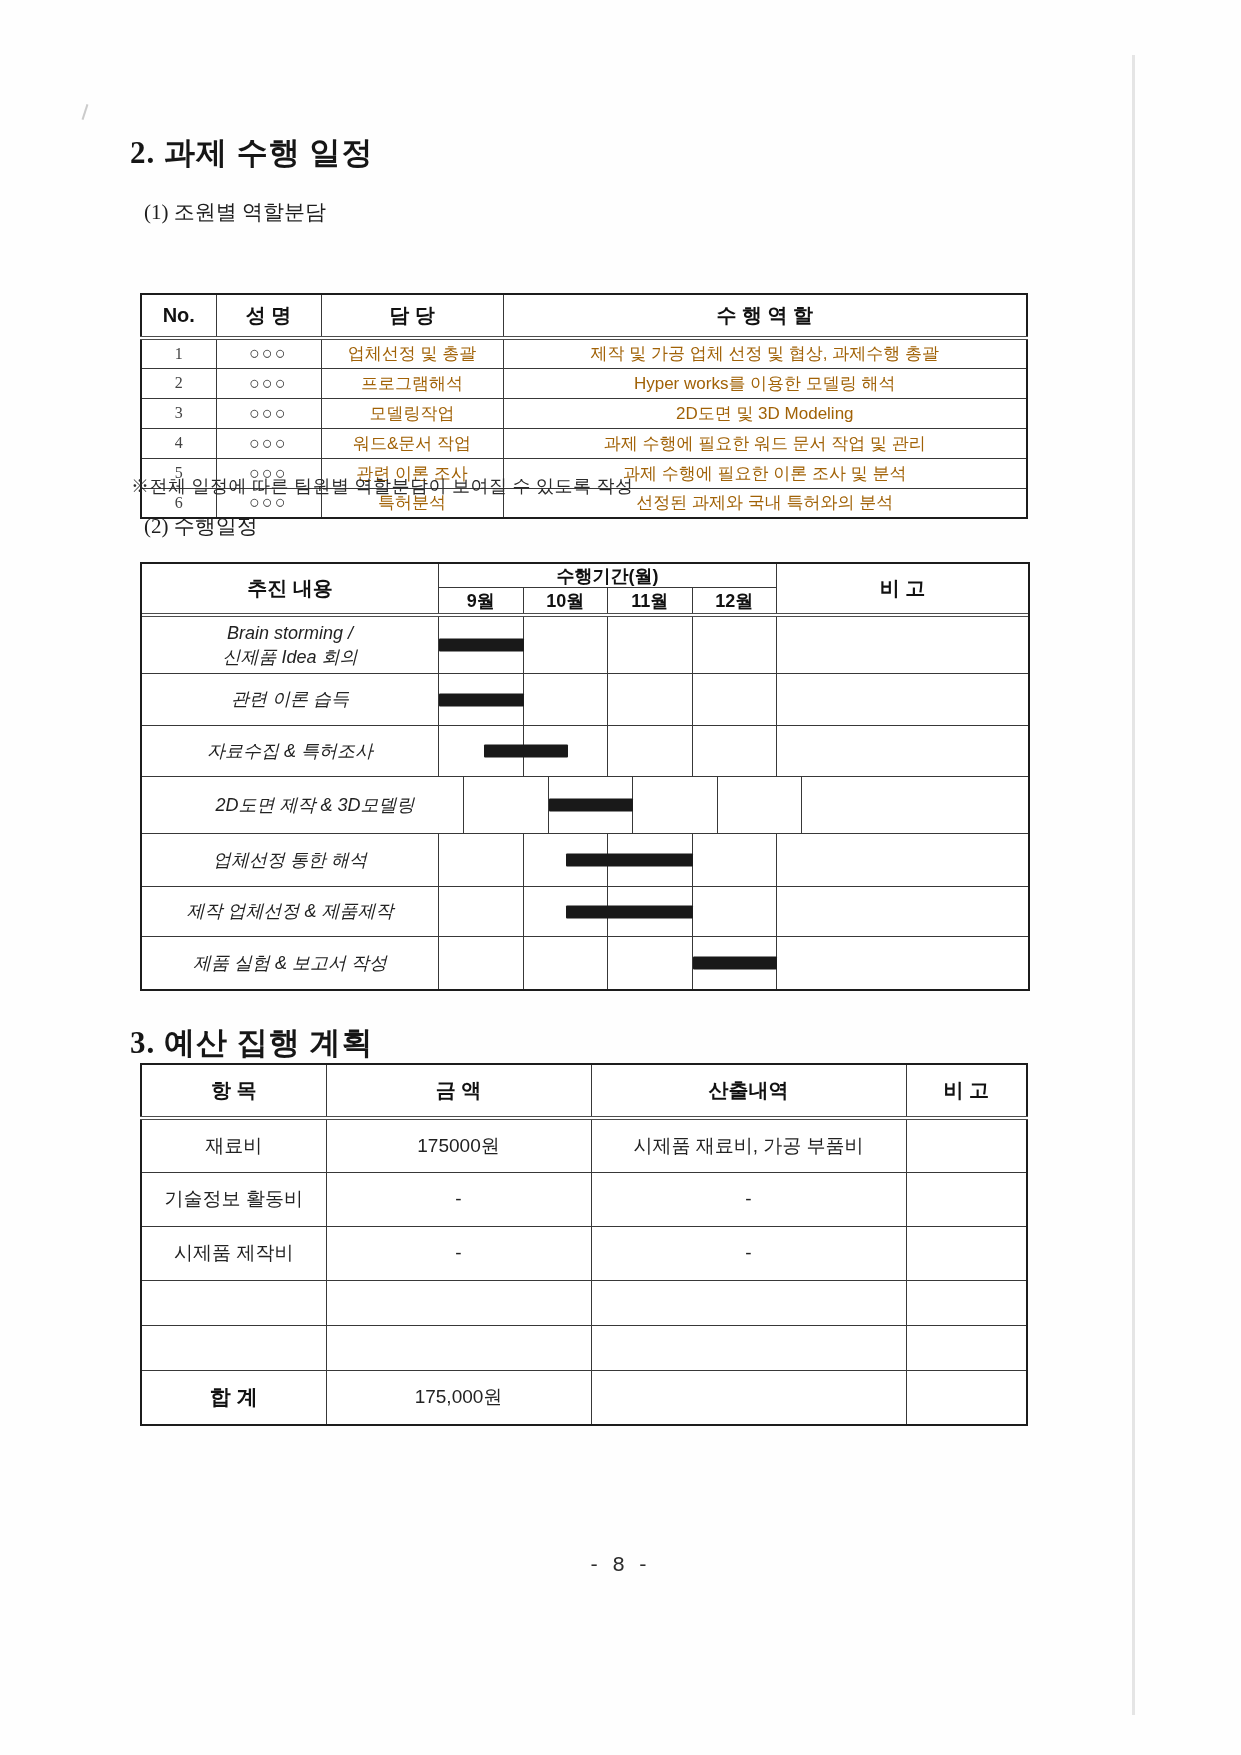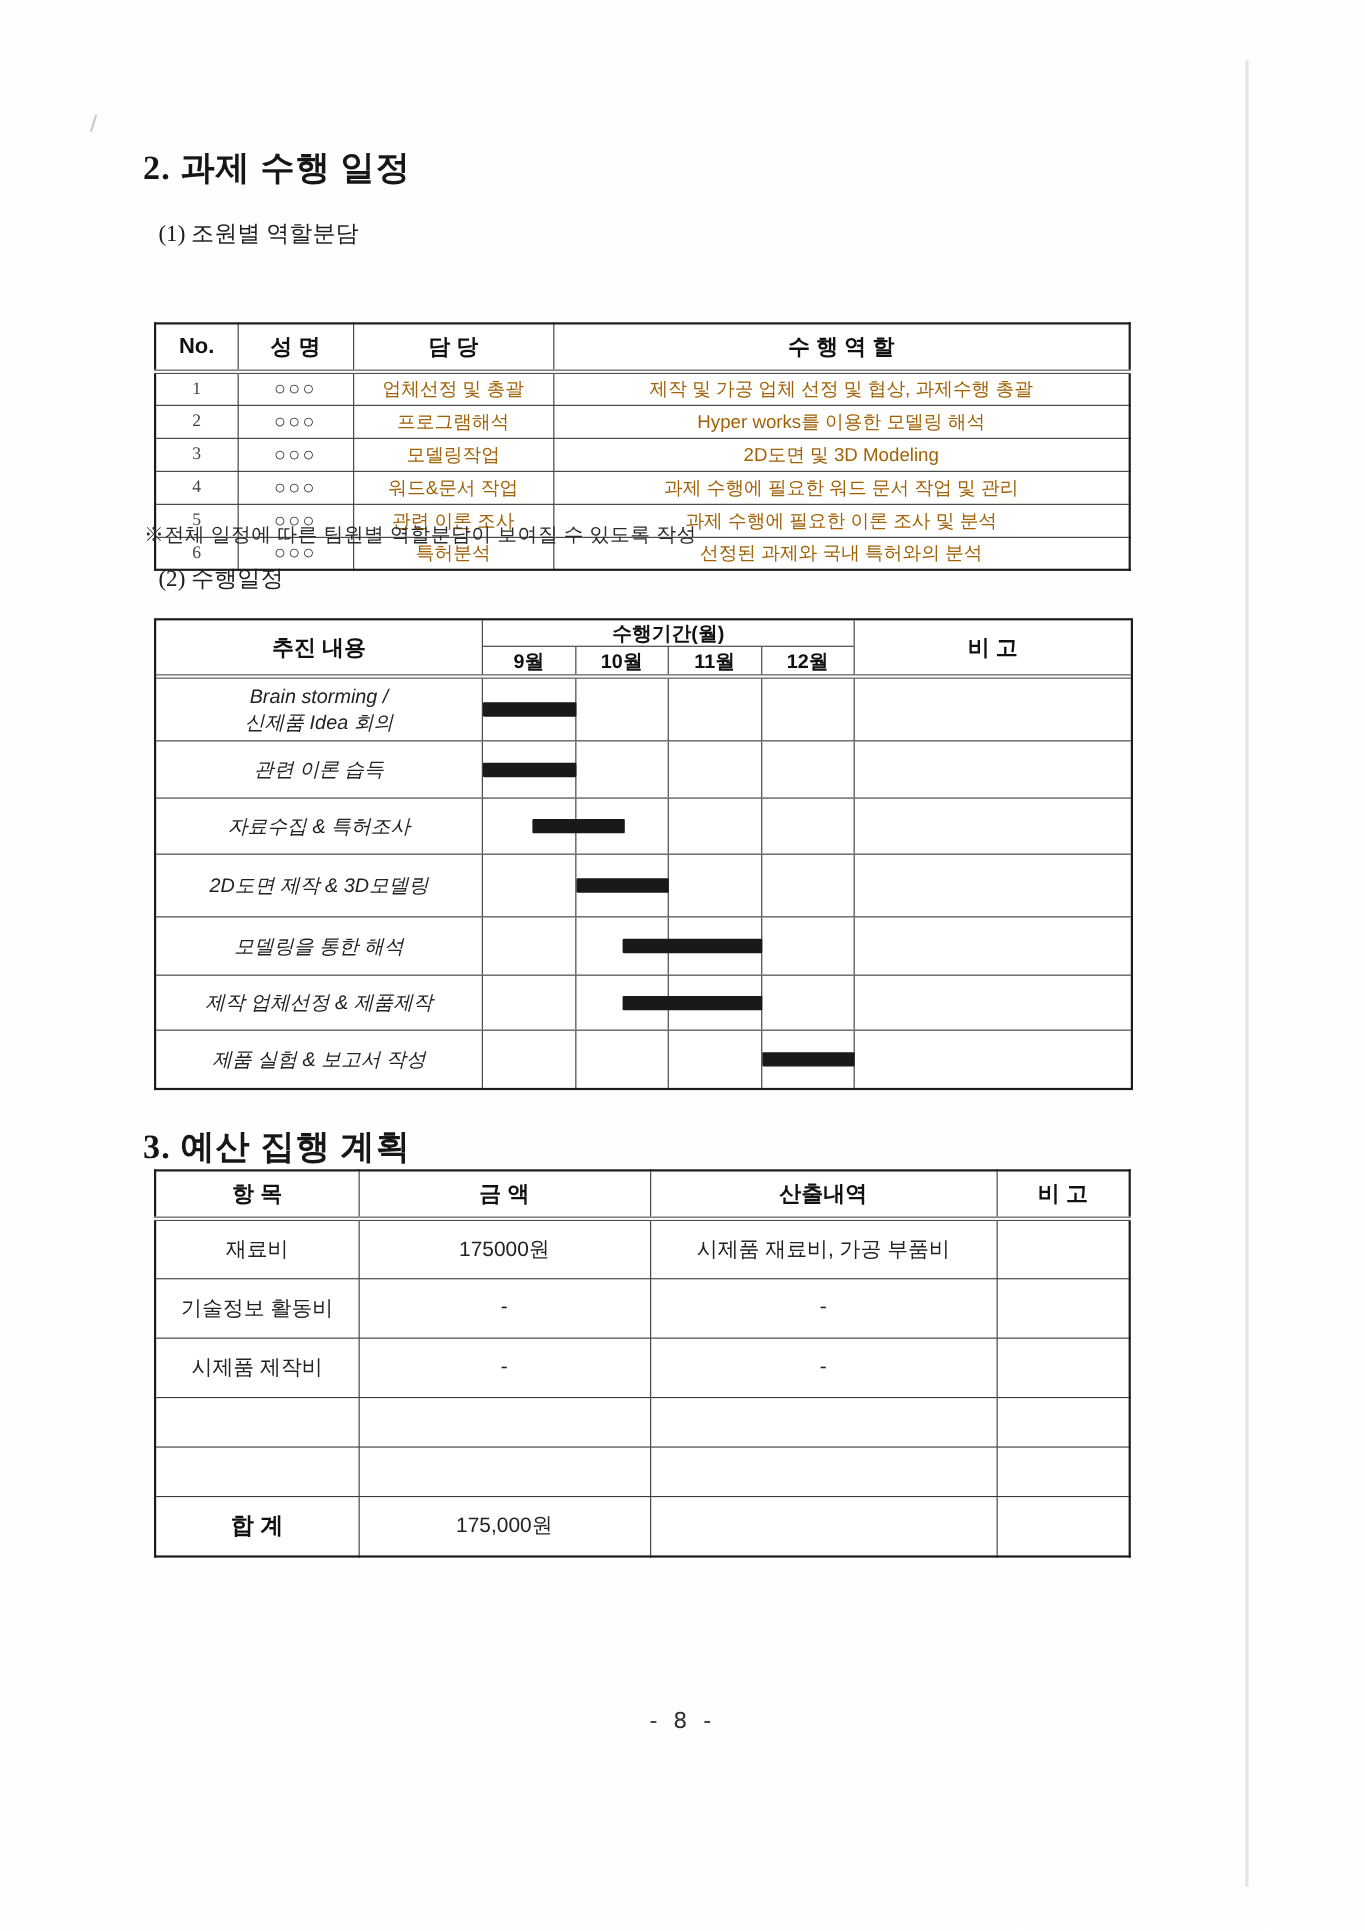--- a/index.html
+++ b/index.html
@@ -106,28 +106,28 @@
   .g-row .tl { flex:0 0 338px; position:relative; display:flex; }
   .g-row .tl i { flex:1; border-right:1.2px solid #383838; }
   .g-row .rmk { flex:1; }
   .g-bar {
     position:absolute; top:50%; transform:translateY(-50%);
     height:13px; background:#191919; border-radius:1px;
   }
   .g-row:nth-child(2) { height:57px; }
   .g-row:nth-child(3) { height:52px; }
   .g-row:nth-child(4) { height:51px; }
-  .g-row:nth-child(5) { height:57px; }
+  .g-row:nth-child(5) { height:57px;padding-left:25px; }
   .g-row:nth-child(6) { height:53px; }
   .g-row:nth-child(7) { height:50px; }
   .g-row:nth-child(8) { height:52px; }
 
   
   #budget-table { top:1063px; }
-  #budget-table thead tr { height:44px;padding-left:35px; }
+  #budget-table thead tr { height:54px;padding-left:35px; }
   #budget-table tbody tr { height:54px; }
   #budget-table tbody tr.empty-row { height:45px; }
   #budget-table tbody tr.total-row { height:55px;border-radius:15px; }
   #budget-table tbody td { font-size:19px; color:#222; }
   #budget-table tbody tr.total-row td.t-label { font-weight:bold; font-size:21px; color:#111; }
   #budget-table tbody tr.total-row td { font-size:19px; }
 
   .footer {
     position:absolute; left:0; top:1552px; width:100%;
     text-align:center;
@@ -271,21 +271,21 @@
           <i></i>
           <i></i>
           <i></i>
         <div class="g-bar" style="left: 25%; width: 25%; background: rgb(25, 25, 25);"></div>
       </div>
       <div class="rmk"></div>
     </div>
 
     <div class="g-row">
       <div class="lbl">
-        <span>모델링을 통한 해석</span>
+        <span>업체선정 통한 해석</span>
       </div>
       <div class="tl">
           <i></i>
           <i></i>
           <i></i>
           <i></i>
         <div class="g-bar" style="left: 37.5%; width: 37.5%; background: rgb(25, 25, 25);"></div>
       </div>
       <div class="rmk"></div>
     </div>

